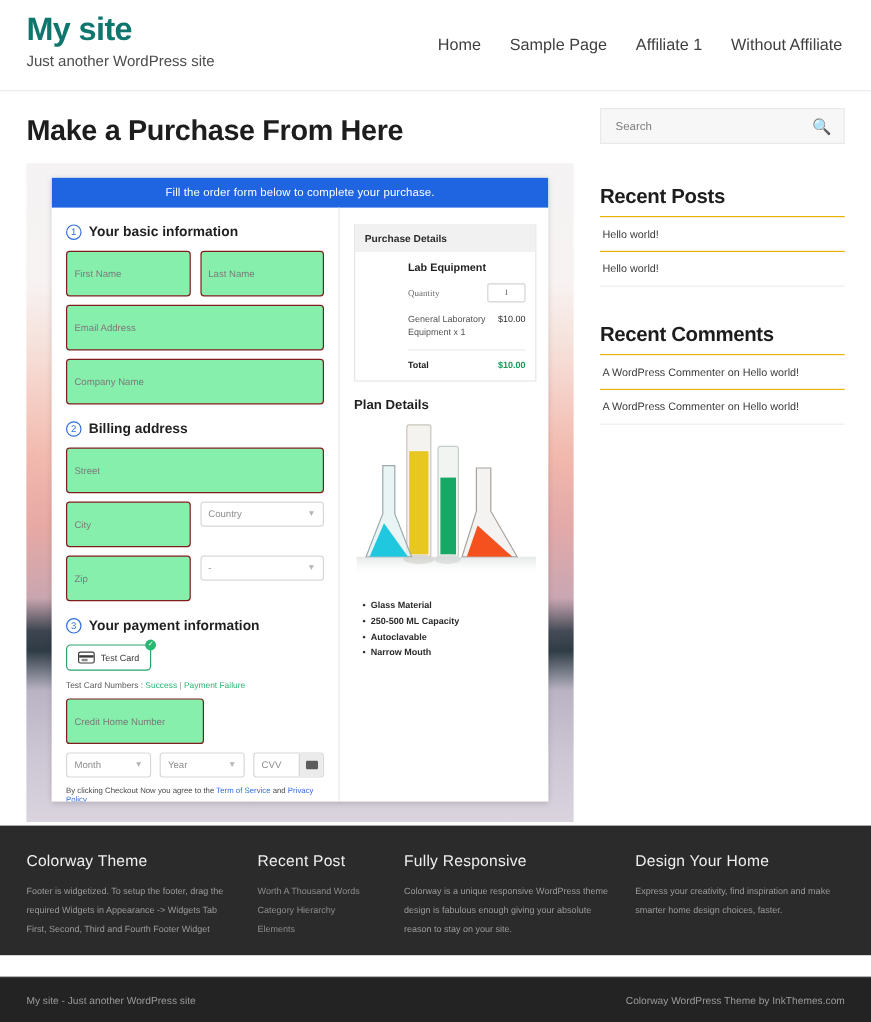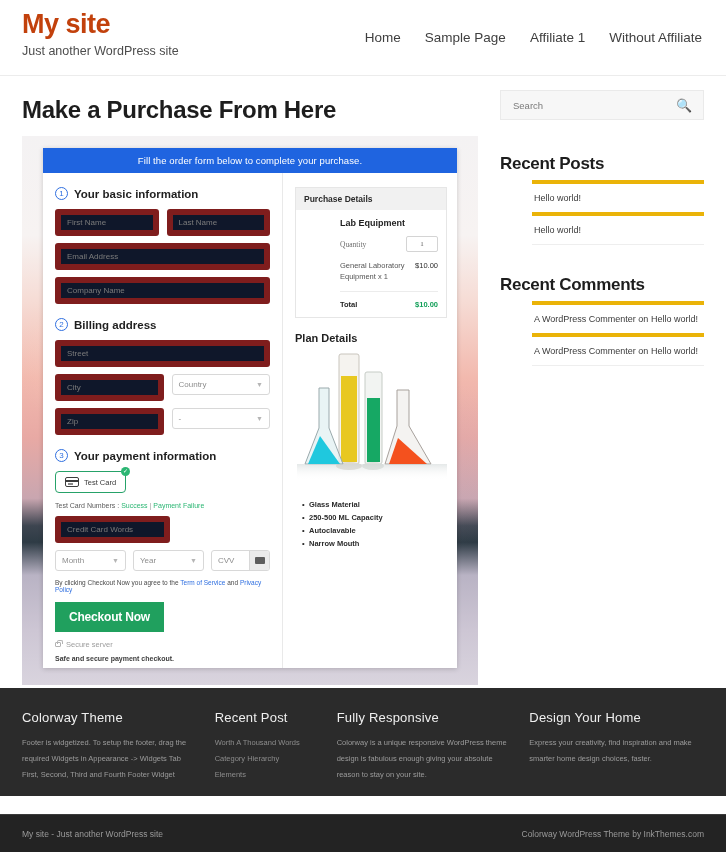--- a/index.html
+++ b/index.html
@@ -15,21 +15,21 @@
   
   .site-header {
     height:76px;
     padding:0 22px;
     display:flex; align-items:flex-start;
     border-bottom:1px solid #ececec;
     position:relative;
   }
   .brand { padding-top:10px; }
   .brand-title {
-    font-size:27px; font-weight:bold; color:#c2410c;
+    font-size:27px; font-weight:bold; color:#0f766e;
     letter-spacing:-0.5px; line-height:1.1; margin:0;
   }
   .brand-tag { font-size:12.5px; color:#4c4c4c; margin-top:4px; }
   .main-nav {
     margin-left:auto; display:flex; gap:24px;
     align-items:center; padding-top:30px; padding-right:2px;
   }
   .nav-link {
     font-size:13.5px; color:#3f3f3f; text-decoration:none;
     white-space:nowrap; cursor:pointer;
@@ -92,24 +92,24 @@
     width:13px; height:13px; border-radius:50%;
     border:1px solid #2f6fe0; color:#2f6fe0;
     font-size:8px; line-height:11px; text-align:center;
     flex:0 0 auto;
   }
   .step-title { font-size:11.5px; font-weight:bold; color:#1f1f1f; }
   .step-head.mt { margin-top:14px; }
 
   .field-row { display:flex; gap:8px; margin-bottom:7px; }
   .inp {
-    border:6px solid #7f1d1d; border-radius:3px;
-    height:27px; font-size:8px; color:#7b7b7b;
+    border:1px solid #7f1d1d; border-radius:3px;
+    height:38px; font-size:8px; color:#7b7b7b;
     padding:0 6px; display:flex; align-items:center;
-    background:#0f172a; flex:1; cursor:text;
+    background:#86efac; flex:1; cursor:text;
   }
   .inp.full { width:100%; }
   .sel {
     border:1px solid #d8d8d8; border-radius:3px;
     height:21px; font-size:8px; color:#8e8e8e;
     padding:0 6px; display:flex; align-items:center;
     justify-content:space-between; background:#fff;
     flex:1; cursor:pointer;
   }
   .chev { color:#b5b5b5; font-size:7px; }
@@ -228,22 +228,22 @@
     flex:1; font-family:inherit; font-size:9.5px; color:#6a6a6a;
   }
   .search-input::placeholder { color:#7b7b7b; }
   .search-ico { font-size:13px; color:#6c9fd1; cursor:pointer; }
   .widget-title {
     font-size:17px; font-weight:bold; color:#1d1d1d;
     margin:0 0 6px; letter-spacing:-0.3px;
   }
   .widget-list { list-style:none; margin:0 0 30px; padding:0; }
   .widget-list li {
-    border-top:4px solid #eab308;
-    padding:9px 2px; font-size:9px; color:#3b3b3b;margin-left:32px;
+    border-top:1px solid #eab308;
+    padding:9px 2px; font-size:9px; color:#3b3b3b;
   }
   .widget-list li:last-child { border-bottom:1px solid #eeeeee; }
   .widget-list a { color:#3b3b3b; text-decoration:none; cursor:pointer; }
 
   
   .footer {
     position:absolute; left:0; right:0; top:688px;
     background:#2b2b2b; padding:22px 22px 14px;
     display:flex; gap:18px;
   }
@@ -345,21 +345,21 @@
                 <span class="card-tab-label">Test  Card</span>
               </div>
               <span class="tab-check">✓</span>
             </div>
 
             <div class="testnum">
               <span>Test Card Numbers : </span><a>Success</a><span class="sep"> | </span><a>Payment Failure</a>
             </div>
 
             <div class="field-row">
-              <div class="inp" style="max-width:115px">Credit Card Words</div>
+              <div class="inp" style="max-width:115px">Credit Home Number</div>
             </div>
 
             <div class="cc-row">
               <div class="sel">
                 <span>Month</span>
                 <span class="chev">▼</span>
               </div>
               <div class="sel">
                 <span>Year</span>
                 <span class="chev">▼</span>

